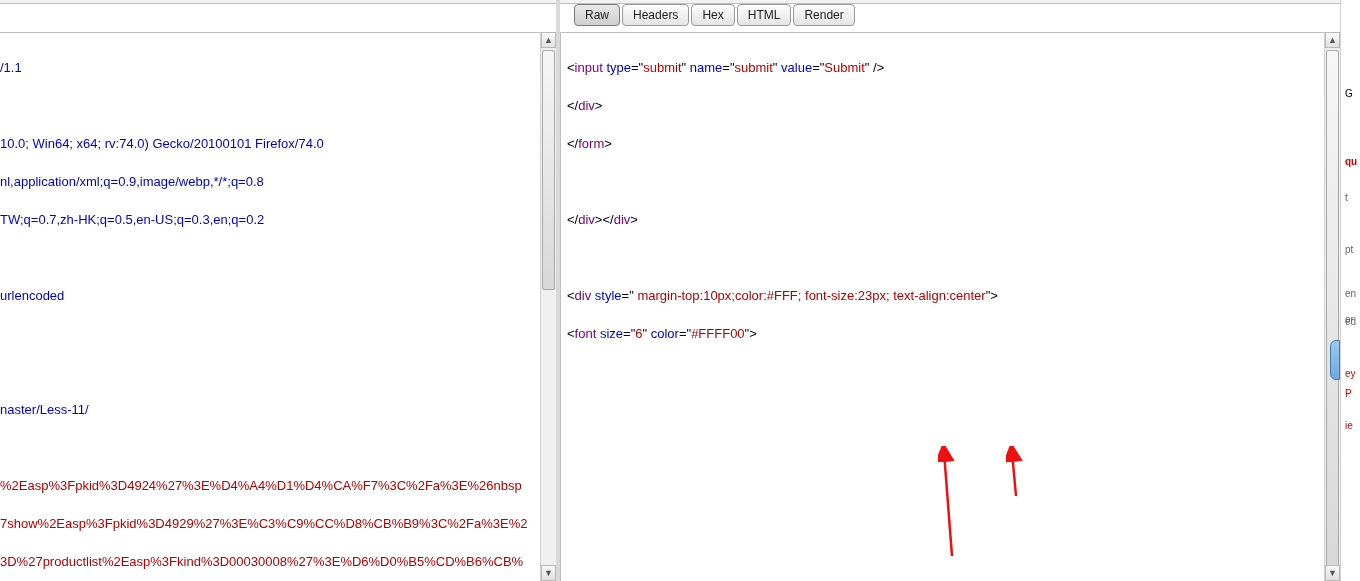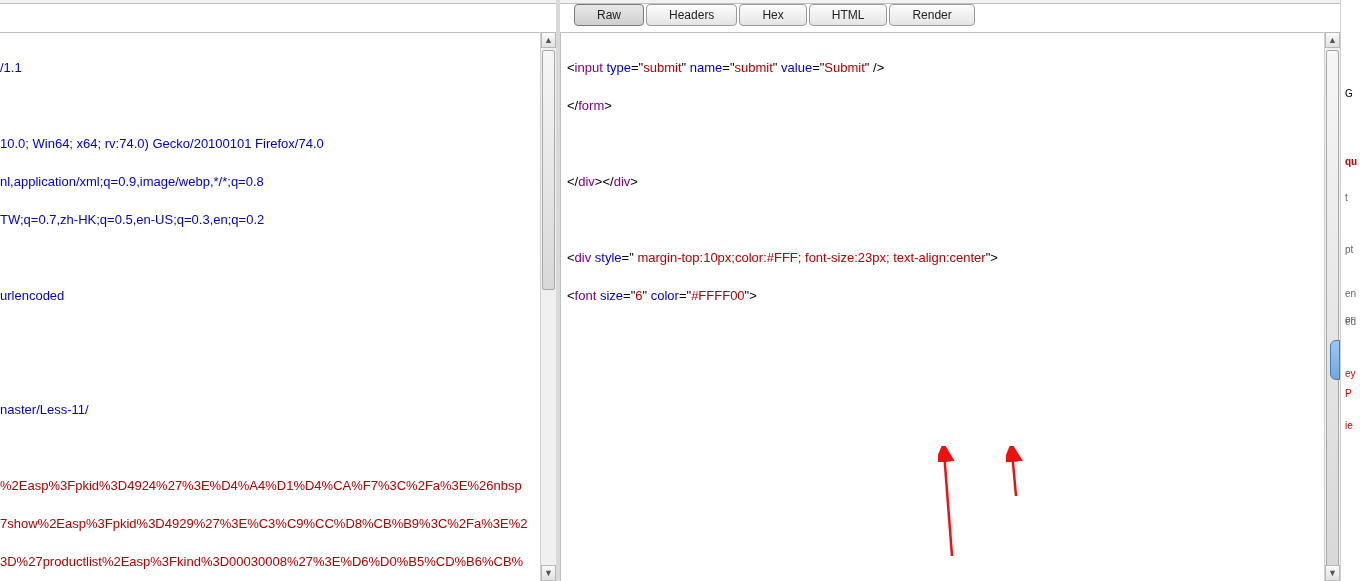--- a/index.html
+++ b/index.html
@@ -84,21 +84,21 @@
   }
   .tab-bar {
     position: absolute;
     top: 4px;
     left: 14px;
     height: 26px;
     display: flex;
     gap: 2px;
   }
   .tab {
-    padding: 3px 22px;
+    padding: 3px 10px;
     border: 1px solid #9a9a9a;
     border-radius: 4px;
     background: linear-gradient(#fdfdfd,#e4e4e4);
     font-size: 12px;
     color: #222;
     cursor: pointer;
     height: 22px;
     line-height: 14px;
   }
   .tab.active {
@@ -179,20 +179,21 @@
       <div class="tab active">Raw</div>
       <div class="tab">Headers</div>
       <div class="tab">Hex</div>
       <div class="tab">HTML</div>
       <div class="tab">Render</div>
     </div>
 
     <div class="content-area" style="padding-left:6px;">
       <div class="code">
 <div class="line"><span>                    </span><span class="k-black">&lt;</span><span class="k-purple">input</span><span> </span><span class="k-blue">type</span><span class="k-black">=</span><span class="k-black">"</span><span class="k-red">submit</span><span class="k-black">"</span><span> </span><span class="k-blue">name</span><span class="k-black">=</span><span class="k-black">"</span><span class="k-red">submit</span><span class="k-black">"</span><span> </span><span class="k-blue">value</span><span class="k-black">=</span><span class="k-black">"</span><span class="k-red">Submit</span><span class="k-black">" /&gt;</span></div>
+<div class="line"><span>                </span><span class="k-black">&lt;</span><span class="k-black">/</span><span class="k-purple">div</span><span class="k-black">&gt;</span></div>
 <div class="line"><span>            </span><span class="k-black">&lt;</span><span class="k-black">/</span><span class="k-purple">form</span><span class="k-black">&gt;</span></div>
 <div class="line">&nbsp;</div>
 <div class="line"><span class="k-black">&lt;</span><span class="k-black">/</span><span class="k-purple">div</span><span class="k-black">&gt;</span><span class="k-black">&lt;</span><span class="k-black">/</span><span class="k-purple">div</span><span class="k-black">&gt;</span></div>
 <div class="line">&nbsp;</div>
 <div class="line"><span class="k-black">&lt;</span><span class="k-purple">div</span><span> </span><span class="k-blue">style</span><span class="k-black">=</span><span class="k-black">"</span><span class="k-red"> margin-top:10px;color:#FFF; font-size:23px; text-align:center</span><span class="k-black">"&gt;</span></div>
 <div class="line"><span class="k-black">&lt;</span><span class="k-purple">font</span><span> </span><span class="k-blue">size</span><span class="k-black">=</span><span class="k-black">"</span><span class="k-red">6</span><span class="k-black">"</span><span> </span><span class="k-blue">color</span><span class="k-black">=</span><span class="k-black">"</span><span class="k-red">#FFFF00</span><span class="k-black">"&gt;</span></div>
 <div class="line">&nbsp;</div>
 <div class="line">&nbsp;</div>
 <div class="line">&nbsp;</div>
 <div class="line">&nbsp;</div>

